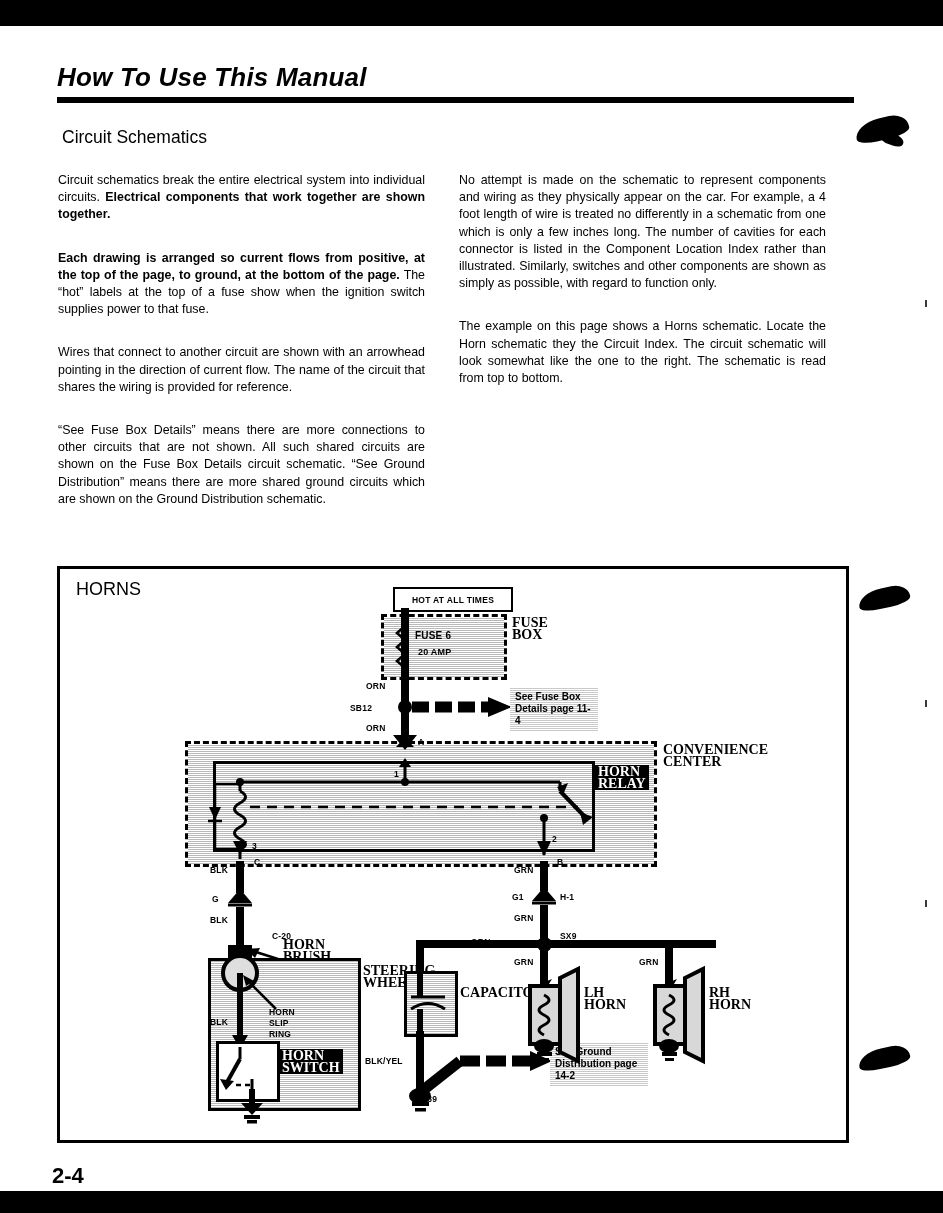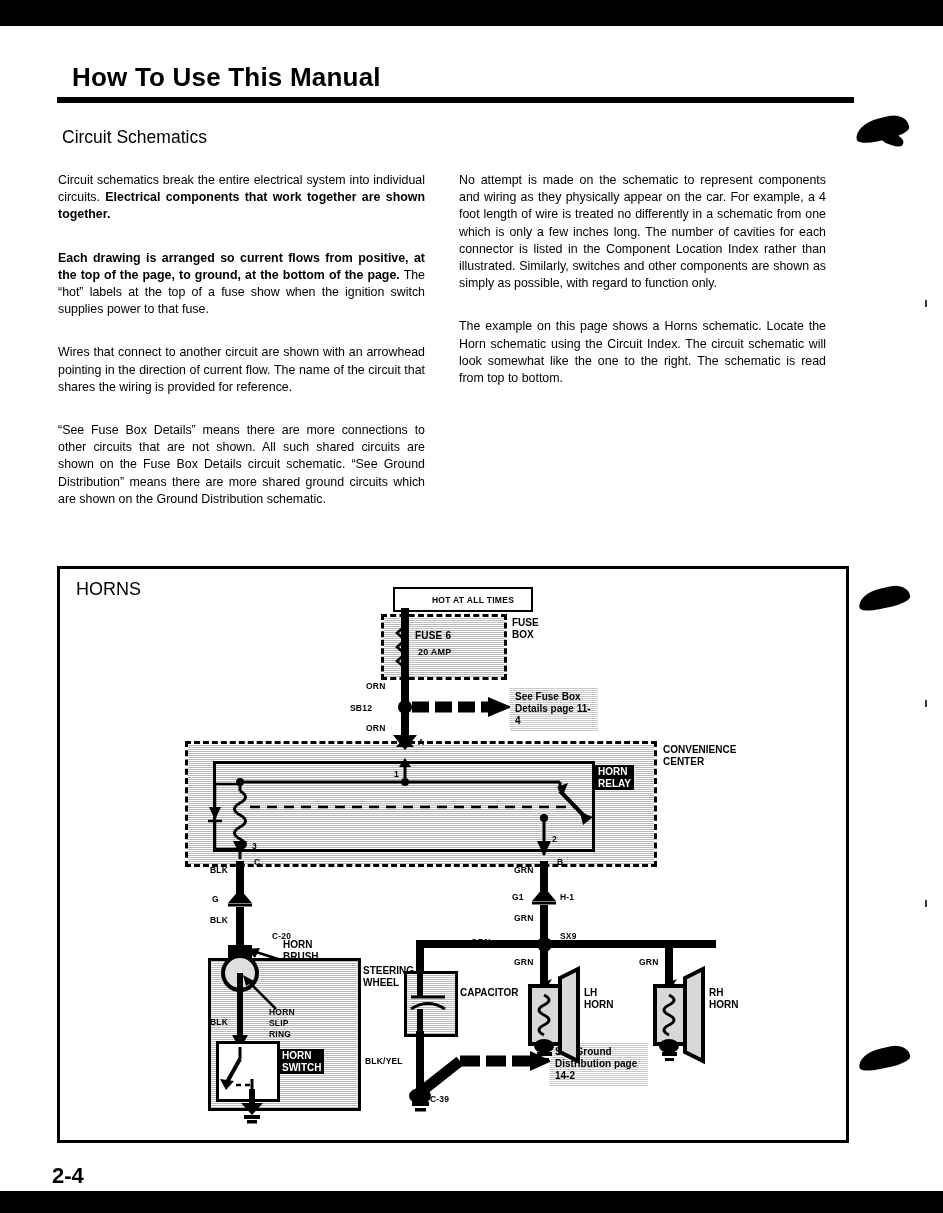--- a/index.html
+++ b/index.html
@@ -21,23 +21,24 @@
      transform:rotate(-13deg);}
   .blob1b{left:880px;top:133px;width:24px;height:12px;border-radius:50% 60% 40% 50%;transform:rotate(18deg);}
   .blob2{left:858px;top:588px;width:52px;height:20px;
      border-radius:60% 40% 50% 45% / 90% 80% 40% 35%;transform:rotate(-12deg);}
   .blob3{left:858px;top:1048px;width:52px;height:20px;
      border-radius:60% 40% 50% 45% / 90% 80% 40% 35%;transform:rotate(-12deg);}
   .edge-tick{position:absolute;right:16px;background:#3a3a3a;width:2px;height:7px;}
 
   
   .hdr-title{
-    position:absolute;left:72px;top:62px;
+    position:absolute;left:57px;top:62px;
     font-size:26px;font-weight:bold;letter-spacing:.2px;
     font-family:"Liberation Sans", sans-serif;
+    font-style:italic;
   }
   .hdr-rule{position:absolute;left:57px;top:97px;width:797px;height:5px;background:#000;}
   .hdr-rule2{position:absolute;left:57px;top:102px;width:797px;height:1px;background:#000;}
 
   .sec-title{
     position:absolute;left:62px;top:127px;font-size:17.5px;font-weight:400;
   }
 
   
   .col{position:absolute;width:367px;font-size:12.4px;line-height:17.2px;text-align:justify;}
@@ -50,29 +51,29 @@
   
   .sch{
     position:absolute;left:57px;top:566px;width:786px;height:571px;
     border:3px solid #000;background:#fff;
   }
   .sch-title{position:absolute;left:16px;top:10px;font-size:18px;}
 
   
   .w{position:absolute;background:#000;}          
   .lbl{position:absolute;font-size:8.5px;font-weight:bold;letter-spacing:.2px;white-space:pre;line-height:10px;}
-  .lbl-lg{position:absolute;font-size:10px;font-weight:bold;line-height:11.5px;white-space:pre;}
+  .lbl-lg{position:absolute;font-size:14px;font-weight:bold;line-height:11.5px;white-space:pre;font-family:Liberation Serif, serif;}
   .dash-box{position:absolute;border:3px dashed #000;}
   .grey-fill{position:absolute;background:
      repeating-linear-gradient(0deg,#b9b9b9 0 1px,#ffffff 1px 2px),
      repeating-linear-gradient(90deg,#b9b9b9 0 1px,#ffffff 1px 2px);}
   .solid-box{position:absolute;border:3px solid #000;}
   .hot-box{position:absolute;border:2px solid #000;background:#fff;
      display:flex;align-items:center;justify-content:center;
-     font-size:8.5px;font-weight:bold;letter-spacing:.3px;padding-left:20px;}
+     font-size:8.5px;font-weight:bold;letter-spacing:.3px;}
   .note-box{position:absolute;font-size:10px;font-weight:bold;line-height:12px;
      padding:4px 5px;color:#000;
      background:repeating-linear-gradient(0deg,#c9c9c9 0 1px,#fff 1px 2px),
                 repeating-linear-gradient(90deg,#c9c9c9 0 1px,#fff 1px 2px);}
   .dot{position:absolute;background:#000;border-radius:50%;}
   svg{position:absolute;overflow:visible;}
 
   .pagenum{position:absolute;left:52px;top:1163px;font-size:22px;font-weight:bold;}
 </style>
 </head>
@@ -98,21 +99,21 @@
 
   <div class="col left">
     <p class="gap"><span>Circuit schematics break the entire electrical system into individual circuits. </span><b>Electrical components that work together are shown together.</b></p>
     <p class="gap"><b>Each drawing is arranged so current flows from positive, at the top of the page, to ground, at the bottom of the page.</b><span> The “hot” labels at the top of a fuse show when the ignition switch supplies power to that fuse.</span></p>
     <p class="gap">Wires that connect to another circuit are shown with an arrowhead pointing in the direction of current flow. The name of the circuit that shares the wiring is provided for reference.</p>
     <p>“See Fuse Box Details” means there are more connections to other circuits that are not shown. All such shared circuits are shown on the Fuse Box Details circuit schematic. “See Ground Distribution” means there are more shared ground circuits which are shown on the Ground Distribution schematic.</p>
   </div>
 
   <div class="col right">
     <p class="gap">No attempt is made on the schematic to represent components and wiring as they physically appear on the car. For example, a 4 foot length of wire is treated no differently in a schematic from one which is only a few inches long. The number of cavities for each connector is listed in the Component Location Index rather than illustrated. Similarly, switches and other components are shown as simply as possible, with regard to function only.</p>
-    <p class="gap">The example on this page shows a Horns schematic. Locate the Horn schematic using the Circuit Index. The circuit schematic will look somewhat like the one to the right. The schematic is read from top to bottom.</p>
+    <p class="gap">The example on this page shows a Horns schematic. Locate the Horn schematic they the Circuit Index. The circuit schematic will look somewhat like the one to the right. The schematic is read from top to bottom.</p>
   </div>
 
   <div class="sch">
 
     <div class="sch-title">HORNS</div>
 
     <div class="hot-box" style="left:333px;top:18px;width:116px;height:21px;">HOT AT ALL TIMES</div>
 
     <div class="grey-fill" style="left:324px;top:48px;width:120px;height:60px;"></div>
     <div class="dash-box" style="left:321px;top:45px;width:120px;height:60px;"></div>
@@ -279,21 +280,21 @@
     </svg>
     <div class="lbl" style="left:411px;top:368px;">GRN</div>
 
     <div class="w" style="left:356px;top:462px;width:8px;height:62px;"></div>
     <div class="lbl" style="left:305px;top:487px;">BLK/YEL</div>
     <svg style="left:0;top:0;width:786px;height:571px;">
       <ellipse cx="360" cy="527" rx="11" ry="8" fill="#000"></ellipse>
       <rect x="352" y="533" width="17" height="4" fill="#000"></rect>
       <rect x="355" y="539" width="11" height="3.5" fill="#000"></rect>
     </svg>
-    <div class="lbl" style="left:370px;top:525px;text-align:right;">C-39</div>
+    <div class="lbl" style="left:358px;top:525px;text-align:right;">C-39</div>
 
     <svg style="left:0;top:0;width:786px;height:571px;">
       <line x1="362" y1="522" x2="400" y2="492" stroke="#000" stroke-width="11"></line>
       <line x1="400" y1="492" x2="470" y2="492" stroke="#000" stroke-width="11" stroke-dasharray="20,6"></line>
       <polygon points="470,482 492,492 470,502" fill="#000"></polygon>
     </svg>
     <div class="note-box" style="left:490px;top:473px;width:88px;">See Ground
 Distribution
 page 14-2</div>
 

